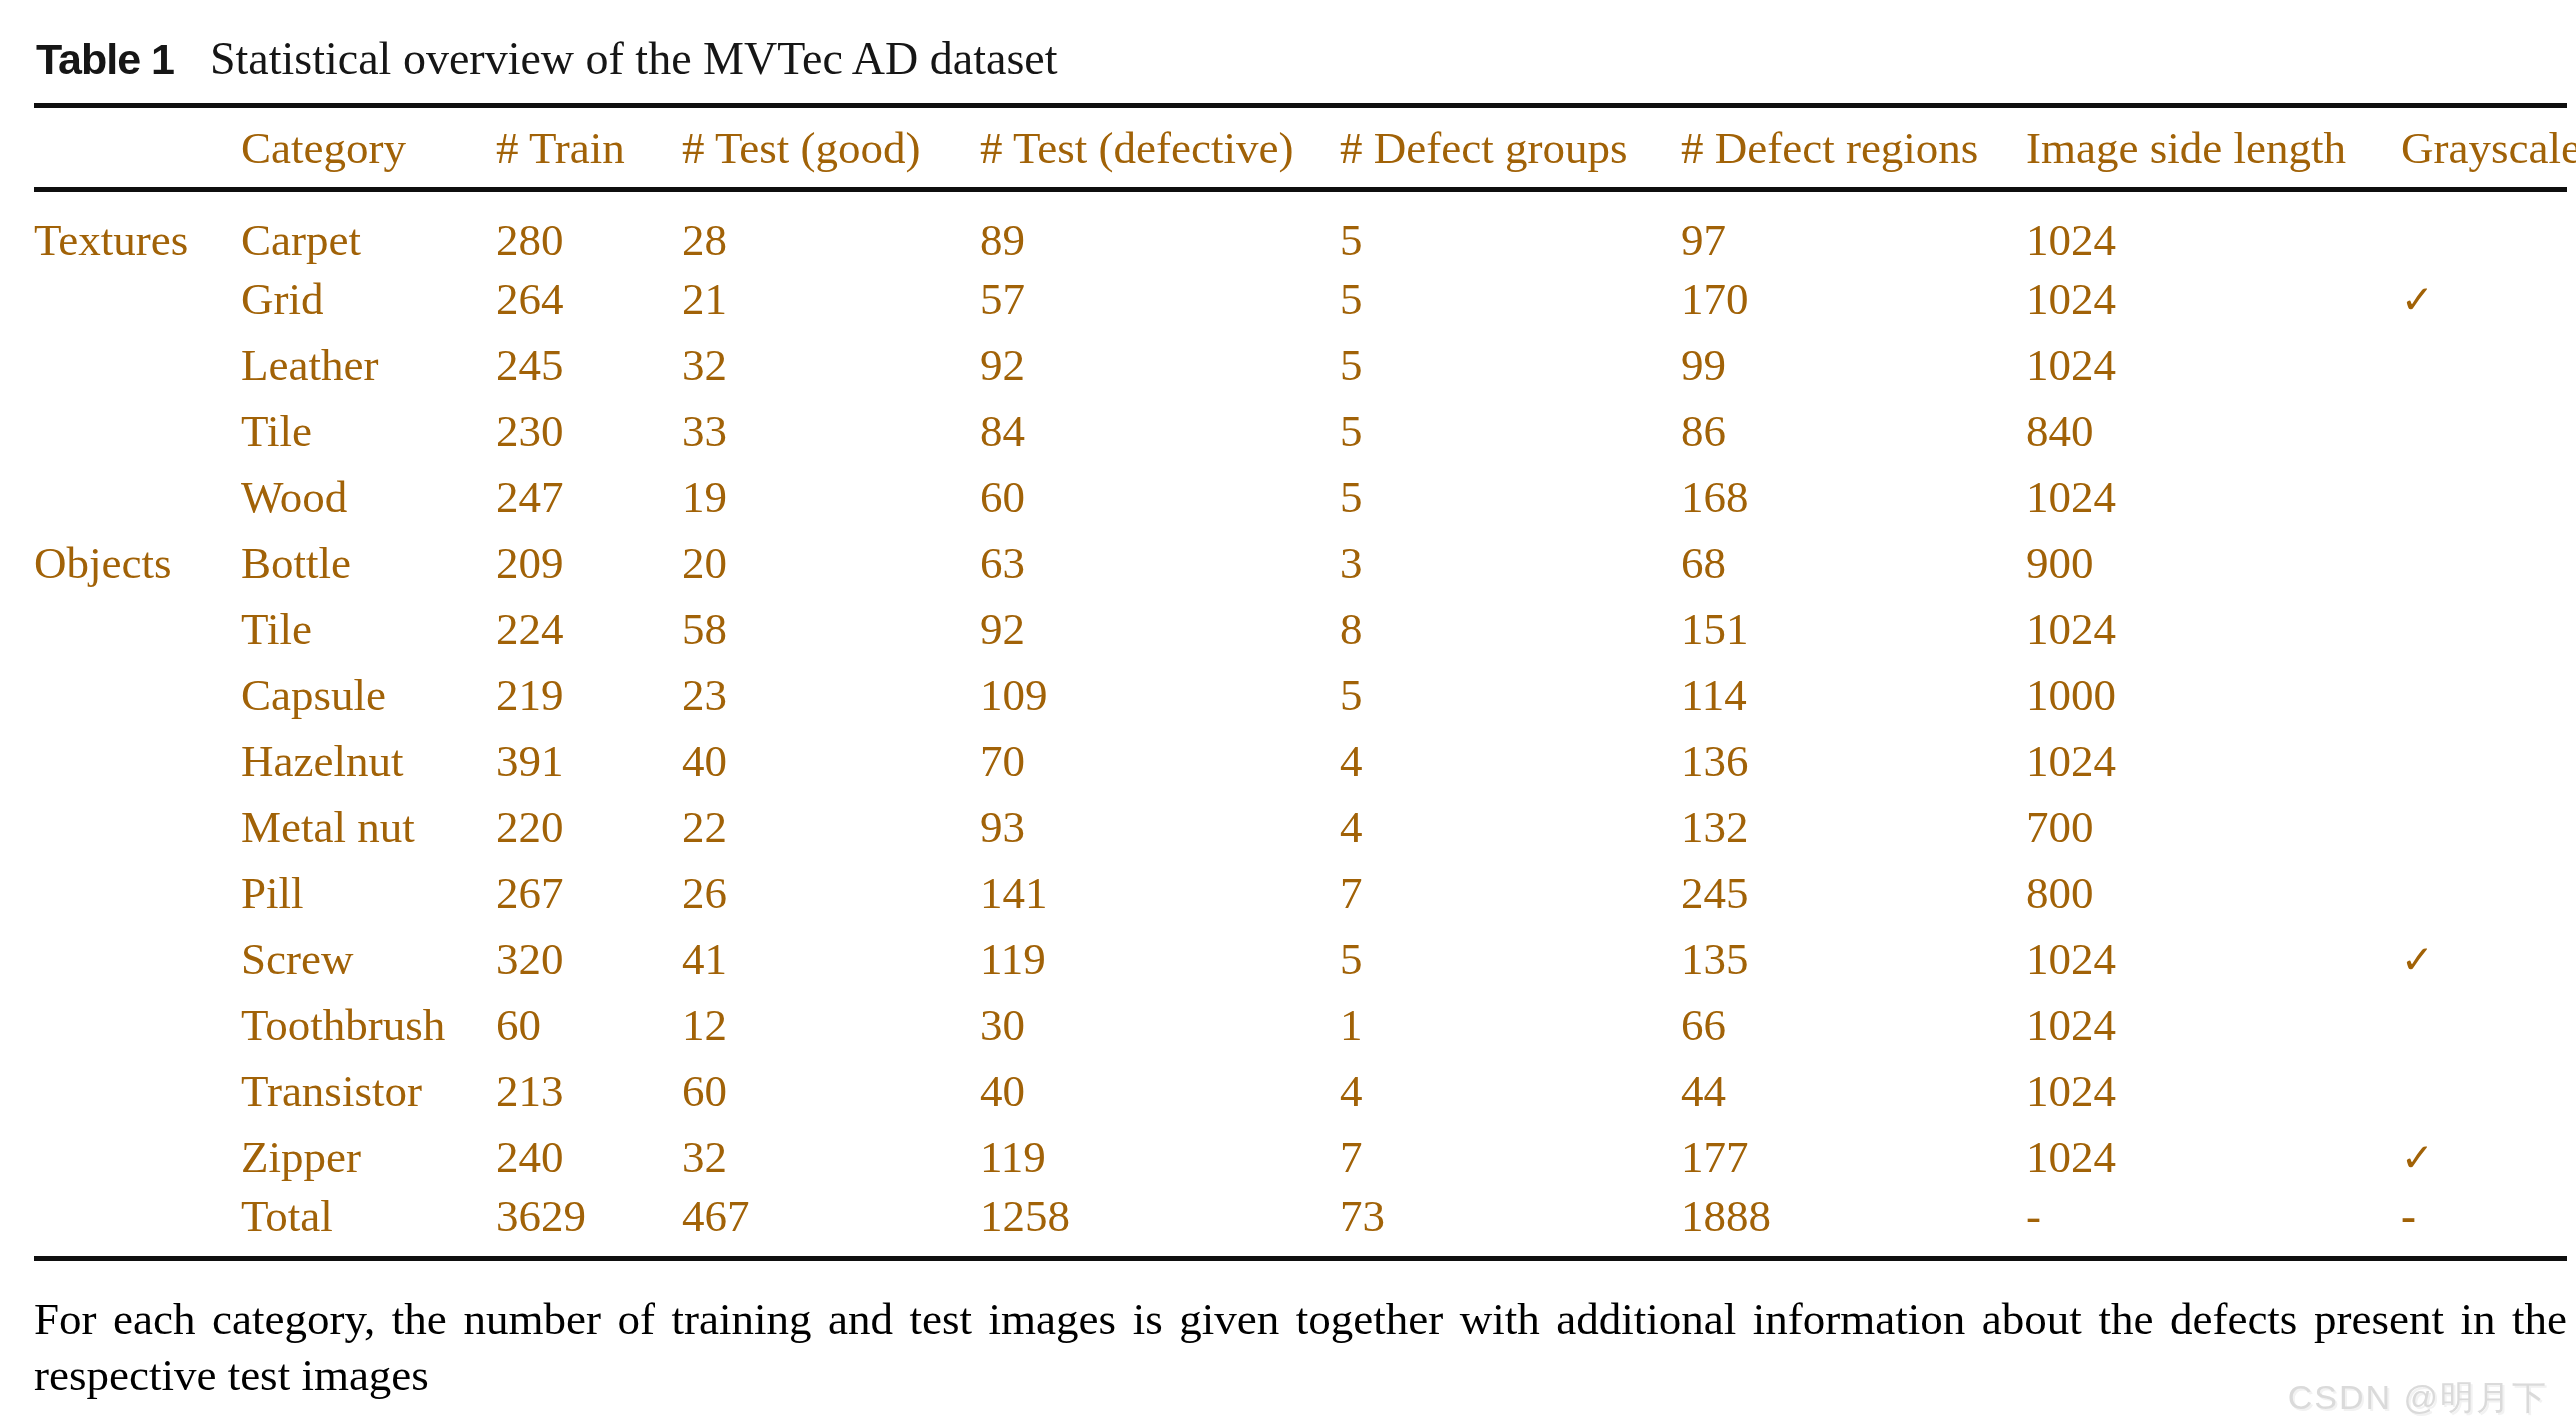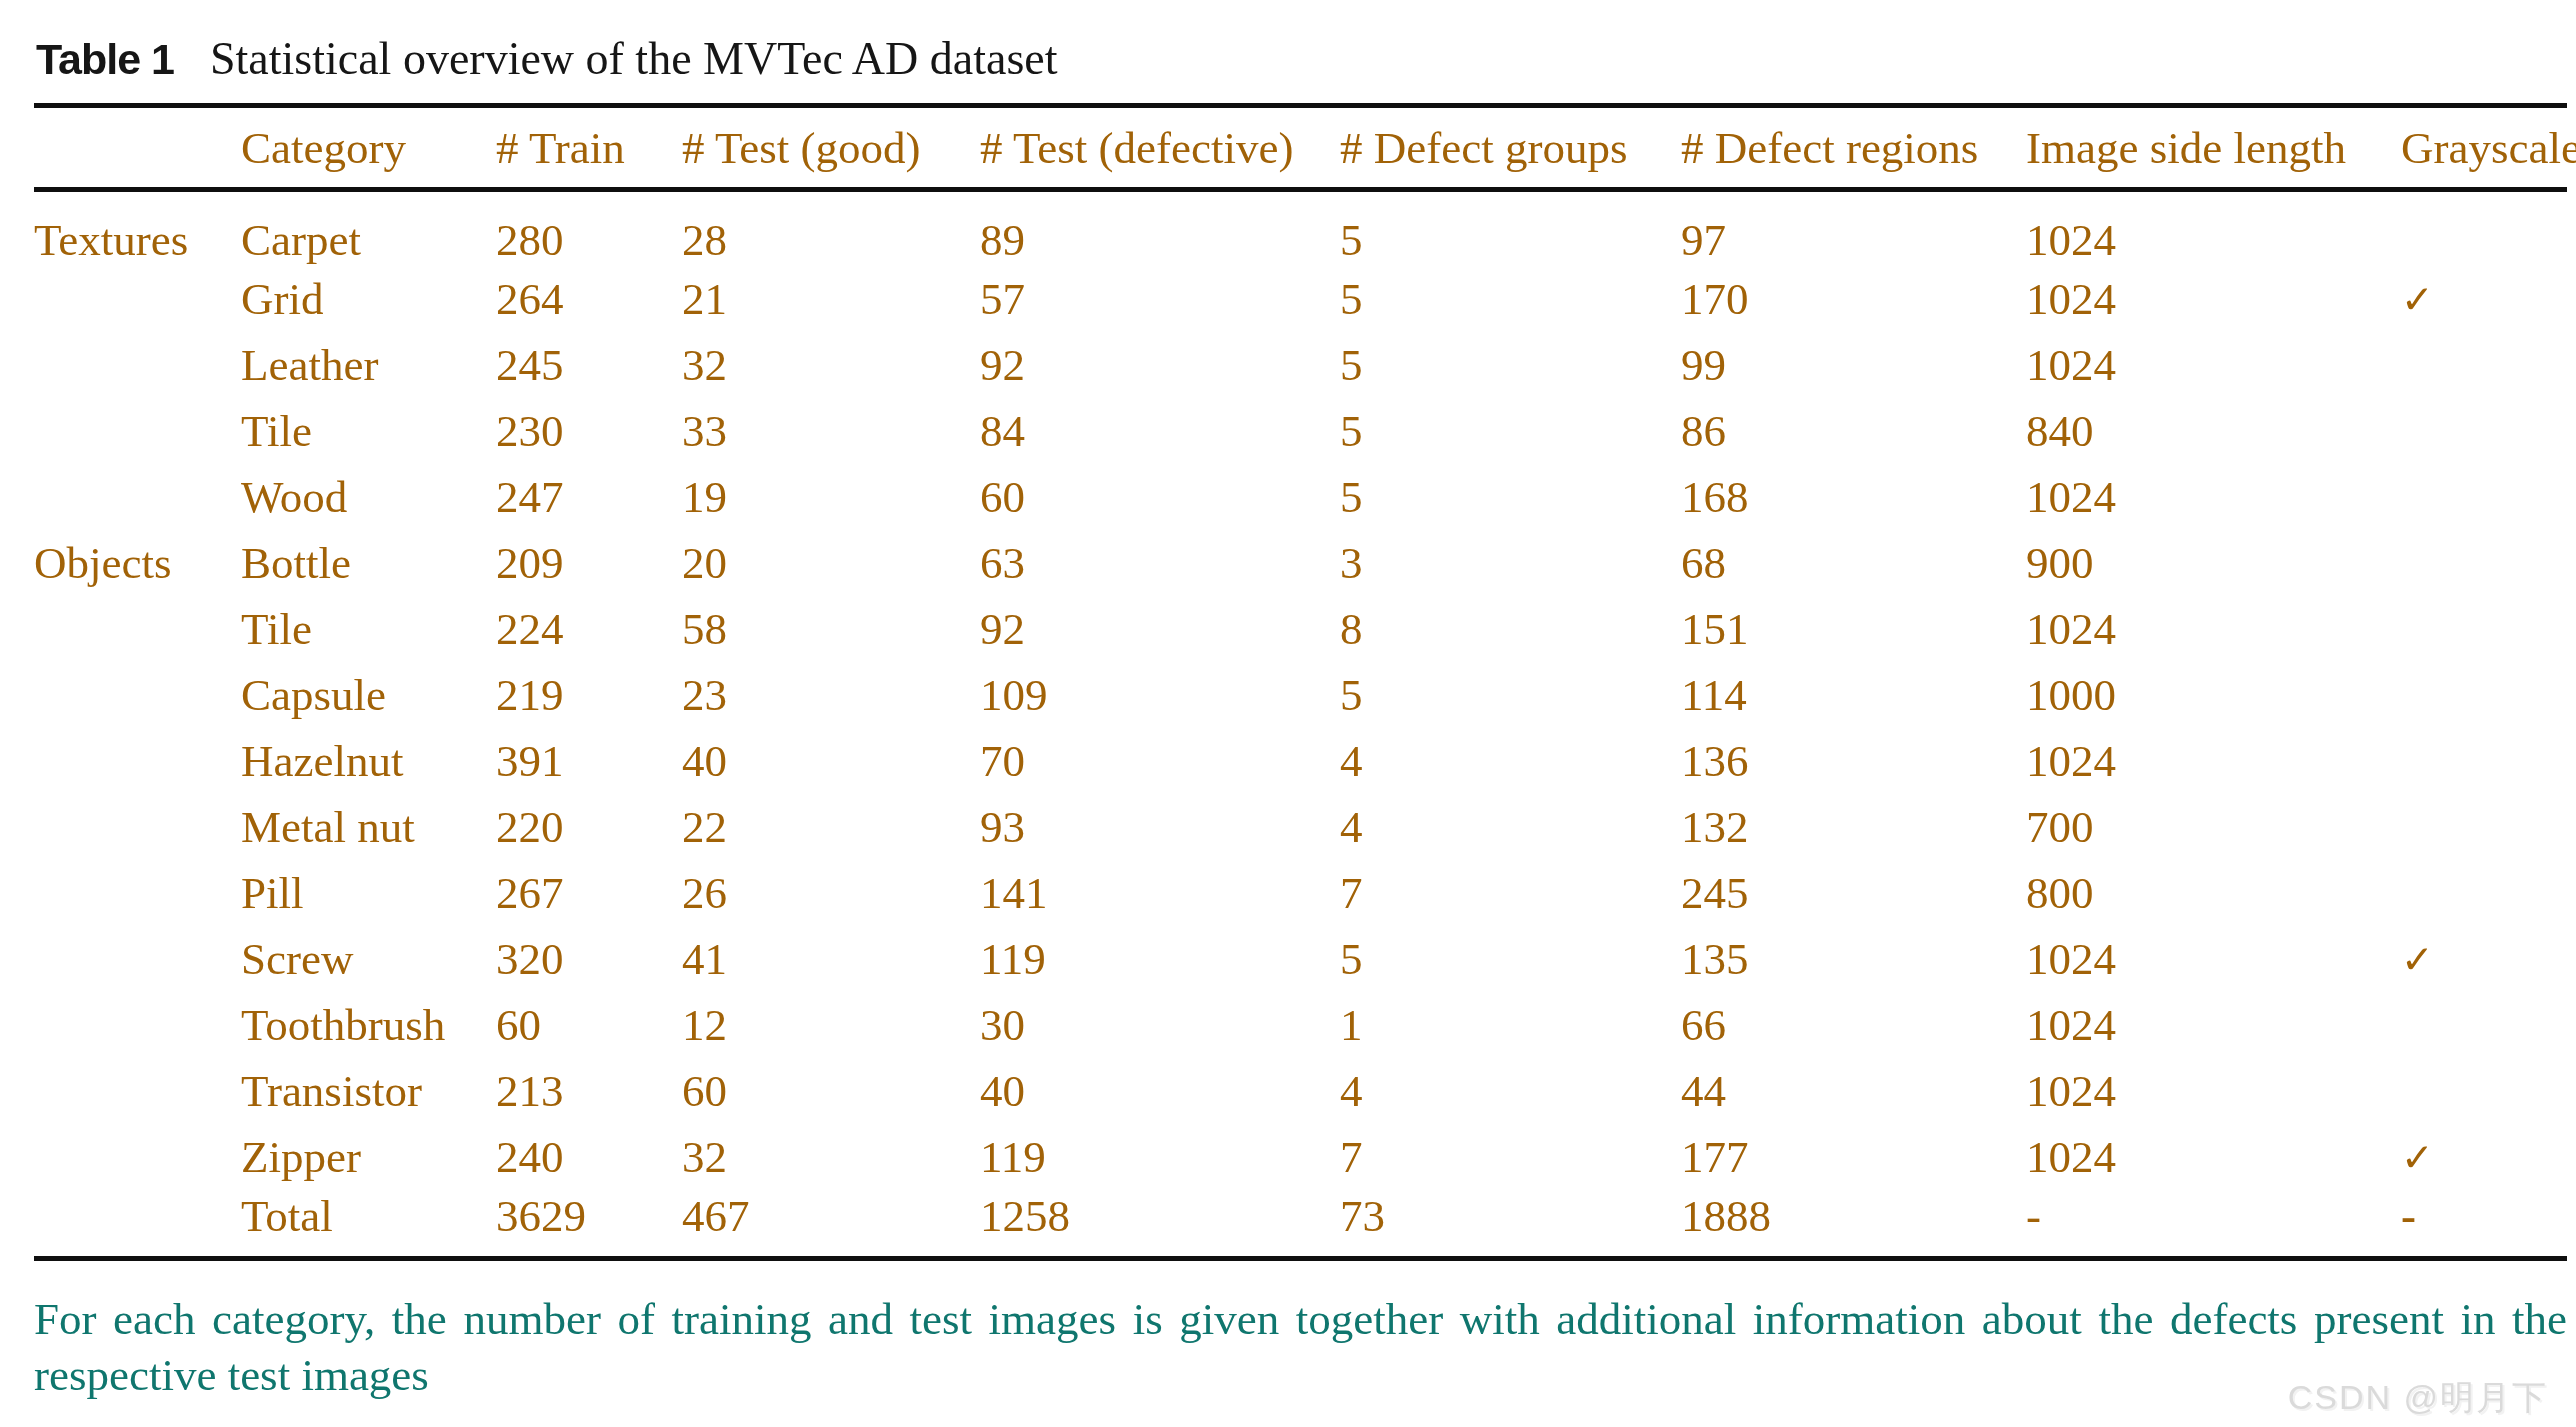--- a/index.html
+++ b/index.html
@@ -66,21 +66,21 @@
   td.c-gray-dash { font-family: "Liberation Serif", serif; font-weight: bold; font-size: 45px; }
   .caption {
     position: absolute;
     left: 34px;
     top: 1291px;
     width: 2533px;
     font-size: 45px;
     line-height: 56px;
     text-align: justify;
     text-align-last: left;
-    color: #0f766e;
+    color: #000000;
   }
   .watermark {
     position: absolute;
     right: 28px;
     bottom: 6px;
     font-family: "Liberation Sans", sans-serif;
     font-size: 34px;
     color: #dadada;
     text-shadow: 2px 2px 0 #f2f2f2;
     letter-spacing: 2px;

